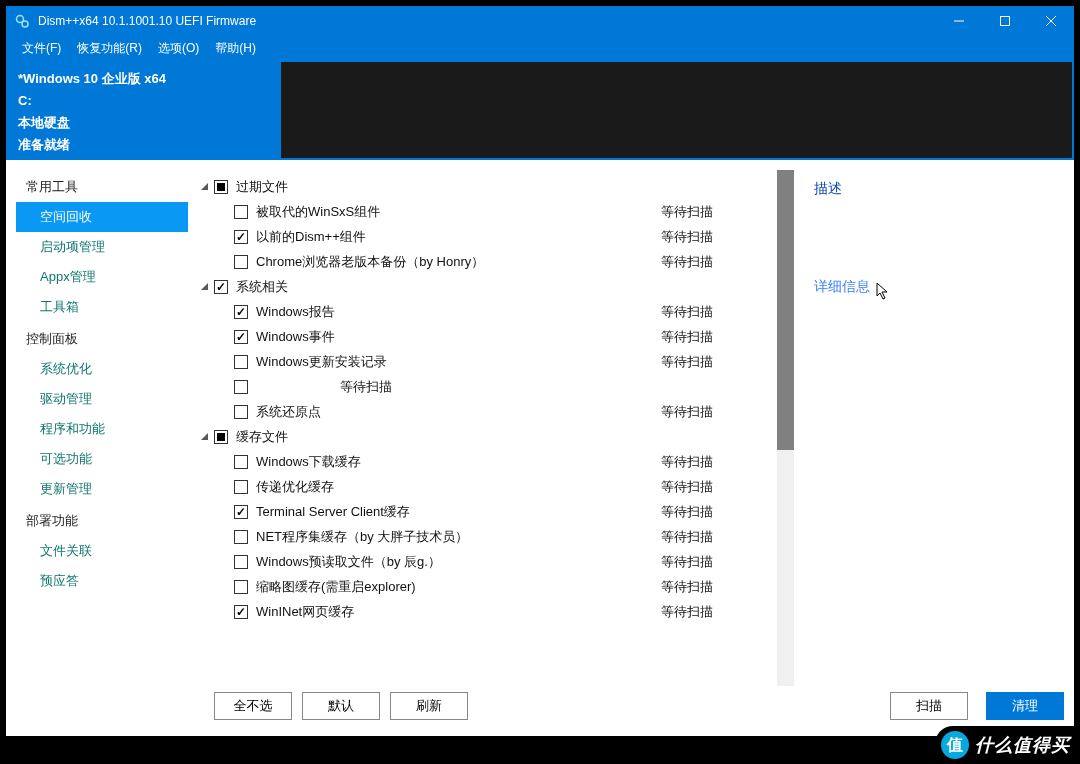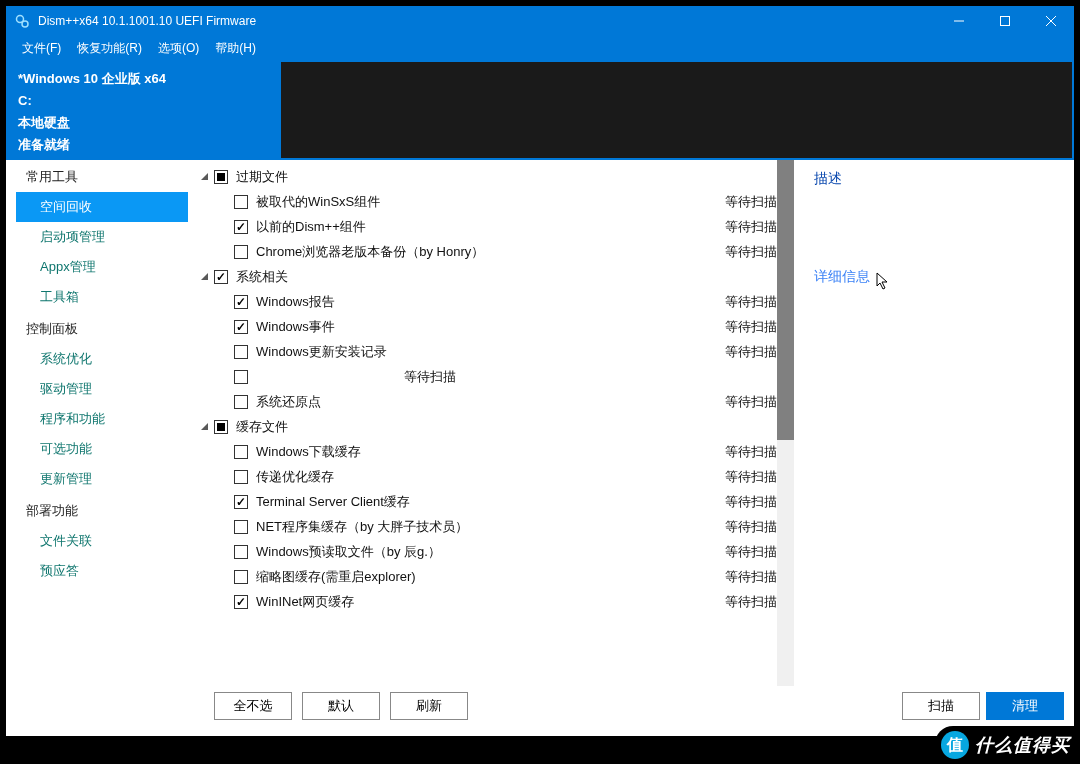--- a/index.html
+++ b/index.html
@@ -14,52 +14,52 @@
 .titlebar .win-btn { width: 46px; height: 30px; display: flex; align-items: center; justify-content: center; cursor: default; }
 .titlebar .win-btn svg { stroke: #fff; stroke-width: 1; fill: none; }
 
 .menubar { height: 24px; background: #0078d7; display: flex; align-items: center; padding-left: 8px; }
 .menubar .menu-item { color: #fff; font-size: 12px; padding: 0 8px; height: 100%; display: flex; align-items: center; cursor: default; }
 
 .info-row { height: 100px; background: #0078d7; display: flex; font-weight: bold; }
 .info-left { width: 275px; padding: 8px 12px; color: #fff; font-size: 13px; line-height: 22px; }
 .info-right { flex: 1; background: #1a1a1a; margin: 2px 2px 2px 0; }
 
-.main-area { flex: 1; display: flex; background: #fff; padding: 0 10px 0 10px; min-height: 0; }
+.main-area { flex: 1; display: flex; background: #fff; padding: 10px 10px 0 10px; min-height: 0; }
 .sidebar { width: 172px; background: #fff; border: none; font-size: 13px; overflow-y: auto; }
 .side-group { padding: 8px 10px 6px 10px; color: #222; }
 .side-item { padding: 6px 10px 6px 24px; color: #0f766e; cursor: default; }
 .side-item.selected { background: #0a98f5; color: #fff; }
 
 .center { flex: 1; display: flex; flex-direction: column; min-width: 0; }
 .tree-wrap { flex: 1; display: flex; min-height: 0; }
 .tree { flex: 1; overflow-y: hidden; padding: 4px 0 4px 0; font-size: 13px; position: relative; }
 .tree-scroll { overflow: hidden; height: 100%; }
 .scrollbar { width: 17px; background: #f0f0f0; position: relative; }
 .scrollbar .thumb { position: absolute; left: 0; right: 0; top: 0; height: 280px; background: #808080; }
 
 .group-row { display: flex; align-items: center; height: 25px; padding-left: 10px; }
 .group-row .expander { width: 12px; height: 12px; margin-right: 4px; display: flex; align-items: center; justify-content: center; }
 .group-row .expander svg { width: 9px; height: 9px; }
 .item-row { display: flex; align-items: center; height: 25px; padding-left: 46px; }
 .chk { width: 14px; height: 14px; border: 1px solid #333; margin-right: 8px; display: inline-flex; align-items: center; justify-content: center; flex-shrink: 0; }
 .chk.checked::after { content: "✓"; font-size: 12px; line-height: 1; color: #000; font-weight: bold; }
 .chk.indet::after { content: ""; display: block; width: 8px; height: 8px; background: #000; }
 .item-label { flex: 1; color: #111; white-space: nowrap; overflow: hidden; }
-.item-status { width: 200px; color: #111; text-align: right; padding-left: 20px; }
+.item-status { width: 200px; color: #111; text-align: center; padding-left: 20px; }
 
 .detail-pane { width: 270px; padding: 10px 20px; font-size: 14px; }
 .detail-pane .hdr { color: #0645ad; margin-bottom: 80px; }
 .detail-pane .hdr2 { color: #3b82f6; position: relative; }
 .detail-pane .cursor-icon { position: absolute; left: 62px; top: 4px; }
 
 .bottom-bar { height: 50px; display: flex; align-items: center; padding: 0 10px 10px 10px; }
 .bottom-bar .left-btns { display: flex; gap: 10px; margin-left: 198px; }
 .bottom-bar .spacer { flex: 1; }
-.bottom-bar .right-btns { display: flex; gap: 6px; }
+.bottom-bar .right-btns { display: flex; gap: 18px; }
 .btn { width: 78px; height: 28px; border: 1px solid #888; background: #fff; font-size: 13px; display: flex; align-items: center; justify-content: center; cursor: default; }
 .btn.primary { background: #0078d7; color: #fff; border-color: #0078d7; }
 
 .watermark { position: absolute; right: 0; bottom: 0; height: 38px; background: #000; display: flex; align-items: center; padding: 0 10px 0 6px; border-top-left-radius: 18px; }
 .watermark .circle { width: 28px; height: 28px; border-radius: 50%; background: #07a7e0; color: #fff; display: flex; align-items: center; justify-content: center; font-size: 16px; font-weight: bold; margin-right: 6px; }
 .watermark .txt { color: #fff; font-size: 18px; font-weight: bold; font-style: italic; letter-spacing: 1px; }
 </style>
 </head>
 <body>
 

